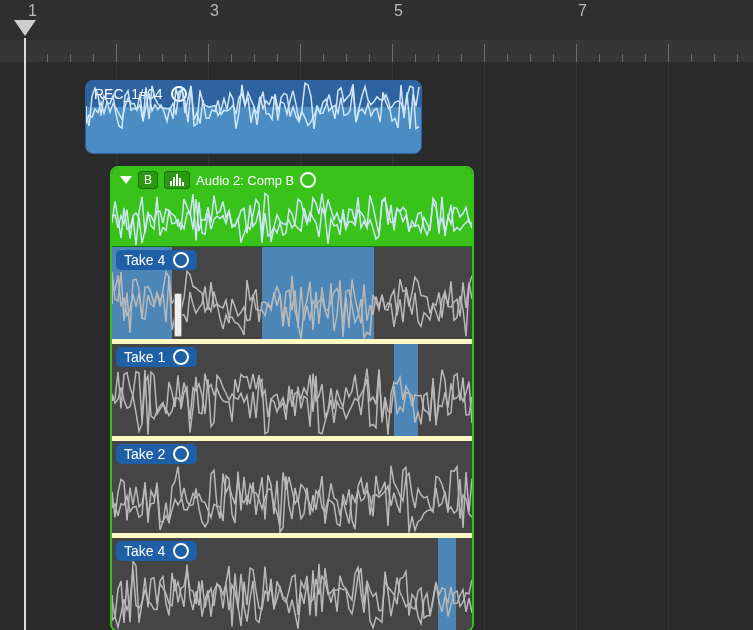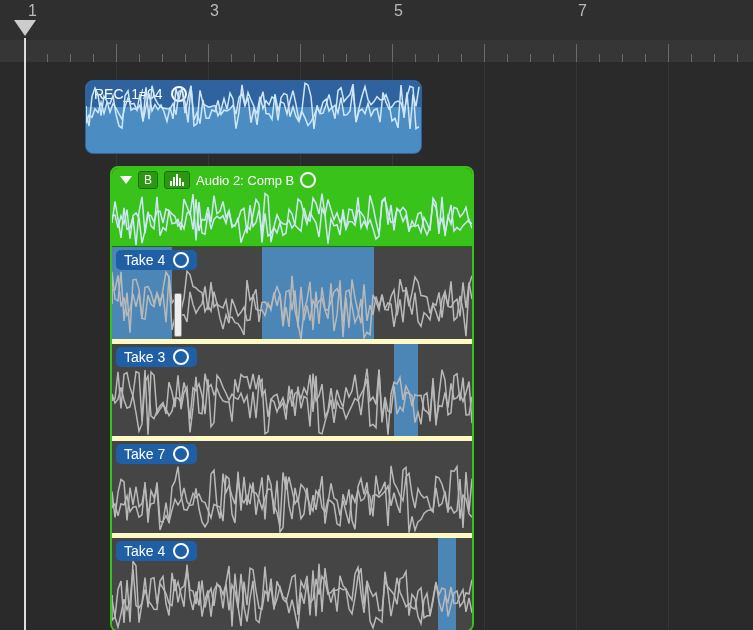--- a/index.html
+++ b/index.html
@@ -139,31 +139,31 @@
           </div>
           <div class="slice-handle" style="left: 62px; top: 46px; height: 42px;"></div>
         </div>
         <div class="take">
           <div class="sel" style="left: 282px; width: 24px;"></div>
           <svg class="wave" viewBox="0 0 360 70" style="top: 22px; height: 70px;">
             <path d="M0 35 L0 27.863118580232758 L3 37.01226947841017 L6 33.24670883011288 L9 21.53043084240668 L12 33.96784445982957 L15 42.177798384479615 L18 40.650552846771355 L21 28.7750114411146 L24 5.679537682354518 L27 6.982534855479784 L30 55.10668352818625 L33 4.144500994035926 L36 68.61665688127155 L39 6.006752254692113 L42 9.262161317561699 L45 47.827020906938245 L48 42.996902492243564 L51 38.5355126612578 L54 42.826253715153136 L57 49.63617971910956 L60 45.08226770748698 L63 31.942757427917254 L66 31.986429632554895 L69 35.89146214098473 L72 16.342923930852407 L75 29.048737842248634 L78 53.36334483946537 L81 21.753388826509966 L84 24.66464960946233 L87 17.697104189162566 L90 29.250463857385157 L93 48.17878499803595 L96 13.176706286075955 L99 60.72552080281919 L102 56.604715245313585 L105 9.303063543915428 L108 13.412000947552539 L111 21.282876153507928 L114 27.221295065893372 L117 34.23994135496461 L120 28.09368539751796 L123 31.66424819173584 L126 33.279082974637305 L129 27.25088335132932 L132 36.29064952024838 L135 29.738849699192755 L138 52.14013722354532 L141 25.72484772565254 L144 52.18889240627368 L147 16.412286054195725 L150 13.410026766004357 L153 67.73291111454176 L156 65.85443973411434 L159 33.25409032622615 L162 29.780361947303557 L165 28.28330818488817 L168 41.29318053558432 L171 36.5477882575904 L174 53.62465080209949 L177 19.913776390246277 L180 40.5841187084502 L183 27.367478530648086 L186 25.469976827566946 L189 32.26751055156253 L192 21.986102369173956 L195 28.396730320964032 L198 8.880471771806018 L201 45.93608613373987 L204 9.799001207387256 L207 66.75273958667492 L210 67.68006773056568 L213 55.89483476355497 L216 45.69499656355302 L219 33.63906958619932 L222 56.943227336597246 L225 35.324121053844905 L228 41.76745989108677 L231 42.855770803922624 L234 52.57375382969413 L237 45.58160472909493 L240 39.391459444493044 L243 32.49816602030216 L246 34.865416056334176 L249 28.083493716502392 L252 22.71061366544874 L255 12.828992296525755 L258 59.974377440682815 L261 58.4021989298689 L264 61.60639741491808 L267 3.796650973299556 L270 56.41827410406272 L273 34.26469525757049 L276 68.78262701028527 L279 27.956316032266983 L282 16.228958551077024 L285 17.99874663297298 L288 11.519488179479687 L291 33.781200414118636 L294 20.099314600444103 L297 26.172591117100367 L300 40.21101967684315 L303 28.510493314976426 L306 29.83123658278599 L309 29.36235927739763 L312 43.70687821628772 L315 45.83158079271739 L318 49.841268435648914 L321 16.652432442290117 L324 59.51053000744525 L327 29.30116300089932 L330 3.662524077104255 L333 14.07456503908567 L336 48.907704060890346 L339 46.820299770952396 L342 9.846367668648043 L345 7.739566526151414 L348 34.75917659909925 L351 11.660667407591387 L354 48.98347630429588 L357 48.76395843259783 L360 30.667649503210978" fill="none" stroke="#bdbdbd" stroke-width="1.5"></path>
             <path d="M0 35 L0 34.40444250176321 L3 32.80440686999521 L6 5.933201210497078 L9 42.55599264423752 L12 8.296951712557362 L15 6.616186432060431 L18 21.37818977245896 L21 30.29586257942147 L24 46.614050124380654 L27 65.08575740913781 L30 57.943967999157934 L33 16.285042178002076 L36 10.045573959721118 L39 49.818961191957534 L42 52.77123119729076 L45 44.753314164513064 L48 39.9760051336669 L51 36.64163782709603 L54 48.02941400329972 L57 16.134559407061726 L60 26.165001085167198 L63 41.11561427342452 L66 9.402829541434453 L69 43.24388588138315 L72 26.37465506822469 L75 21.126371616095497 L78 66.39741950595544 L81 41.66200467104277 L84 10.713688573637082 L87 46.855526923833025 L90 47.70157089649787 L93 7.6415103211058515 L96 22.214265243819646 L99 18.60411835493925 L102 28.737953109000458 L105 22.59040077581726 L108 30.178812600892684 L111 34.921520920602205 L114 36.025528777191155 L117 36.10217183333569 L120 55.58247510372426 L123 13.258771108571587 L126 26.369362291415896 L129 8.572983432806566 L132 11.257511414813386 L135 10.670763636234792 L138 23.04534654159604 L141 8.017507349916752 L144 23.29545457491411 L147 9.012546171255241 L150 29.639426801144985 L153 24.451323809670793 L156 50.912059651702315 L159 33.26873473839723 L162 35.59536634444215 L165 45.939112844683734 L168 38.409134098937 L171 31.65992235227962 L174 42.55812683387431 L177 33.622621646618946 L180 23.44905181203123 L183 49.8943554630653 L186 20.68037690943042 L189 42.279752052942804 L192 30.432565084830376 L195 32.27350369637662 L198 60.580361714362056 L201 7.629278639483033 L204 34.756246528745564 L207 29.739148408615904 L210 18.135780183534468 L213 50.74829329063494 L216 44.692123710590835 L219 22.048053118084592 L222 43.19179133404009 L225 23.891418760943765 L228 34.077296498582854 L231 41.01920489018011 L234 21.350812844981146 L237 30.98158108139149 L240 24.958355000474825 L243 8.528963290781661 L246 32.10353820159017 L249 49.20743276403939 L252 22.99687363186699 L255 2.5261464535055325 L258 34.787407527101045 L261 31.0364835039412 L264 38.370220150458074 L267 3.4488835668975604 L270 52.541615910120186 L273 30.9978471011739 L276 45.08382901899299 L279 46.53123081331761 L282 20.045327350737306 L285 48.046665964501244 L288 40.920886148102724 L291 45.07964421554412 L294 26.4575275722187 L297 27.210107866588995 L300 29.71723972393164 L303 56.49429842570113 L306 46.17787714749074 L309 58.21504263311968 L312 29.278061108274954 L315 26.965908464090063 L318 55.33901273513254 L321 12.013276692688514 L324 55.155638829655956 L327 39.75821889332441 L330 40.533469486529484 L333 26.288014070394432 L336 41.54987233549644 L339 17.280100238654423 L342 33.1104393210917 L345 31.64471782359808 L348 26.881925608077083 L351 35.45943379217787 L354 26.768089282230562 L357 15.525606104760964 L360 57.223195192480915" fill="none" stroke="#bdbdbd" stroke-width="1.5"></path>
           </svg>
           <div class="take-label">
-            <span>Take 3</span>
+            <span>Take 1</span>
             <span class="loop-ico"></span>
           </div>
         </div>
         <div class="take">
           <svg class="wave" viewBox="0 0 360 70" style="top: 22px; height: 70px;">
             <path d="M0 35 L0 28.578779749230748 L3 54.3433173556767 L6 29.38019034702134 L9 16.360064463930485 L12 18.96814623925379 L15 57.37189958572993 L18 24.521355794468125 L21 42.04375443215419 L24 23.74071150478482 L27 43.75212758848699 L30 40.30190450733655 L33 22.774649318391567 L36 49.65056904627949 L39 40.81130593934973 L42 40.18686395981944 L45 19.382252626335923 L48 58.42336976339741 L51 59.06995743125803 L54 39.53348885798232 L57 59.968661408501845 L60 23.838620864533773 L63 18.151960171755526 L66 3.6734012086597048 L69 32.456576137535016 L72 46.52234527220456 L75 47.132235949584604 L78 40.3625093644929 L81 30.368462421521013 L84 34.62390431361548 L87 30.96752706449344 L90 38.18408351282951 L93 39.53216628172585 L96 47.34227946424513 L99 54.84301944001551 L102 41.28572628171044 L105 42.83789150151231 L108 43.991453038973155 L111 58.13970078273131 L114 12.968010976486223 L117 15.936677571420233 L120 51.35771140342075 L123 59.97706865776065 L126 8.675773606963538 L129 47.564750669683804 L132 13.743401094963154 L135 42.076791468777785 L138 21.757413772158344 L141 28.99643431691738 L144 30.095698963857863 L147 36.16141261700544 L150 45.757762530491405 L153 34.98760837094715 L156 26.03036845339493 L159 26.369937576824412 L162 42.16014012934282 L165 49.77648754275672 L168 63.39001947168839 L171 9.506345437083713 L174 26.34883234843693 L177 13.962229884027586 L180 27.204906847894478 L183 40.72167021357437 L186 35.65108055305377 L189 55.754565211642515 L192 50.9779178817881 L195 24.858371277369084 L198 52.09327614812638 L201 32.079871685191456 L204 46.824594522497804 L207 26.276567911803028 L210 44.37733827604078 L213 49.393597588437785 L216 36.61739341234276 L219 38.216825147572266 L222 41.463414657165146 L225 60.90597504932721 L228 62.70173652985202 L231 31.31826374881232 L234 42.012299392013176 L237 26.391048001322943 L240 57.57879822072695 L243 66.1660972955736 L246 23.44573312477781 L249 15.515859822270336 L252 31.25614648884206 L255 19.404140707689997 L258 52.07551302458975 L261 32.51787642894439 L264 31.561553213999446 L267 34.15272759669694 L270 31.51459335499864 L273 28.388345456753562 L276 23.110541202613334 L279 42.71475277223277 L282 29.76871394631688 L285 41.46660716175489 L288 49.855623703418715 L291 7.091144945877733 L294 4.318923861342597 L297 69.64285494065062 L300 53.40959950281906 L303 67.17832160549632 L306 58.62779875739072 L309 56.567884317632135 L312 50.4807697800872 L315 47.84672769214728 L318 46.77144433653261 L321 48.271543735714246 L324 24.801352268859993 L327 43.04380181816761 L330 40.668408244209736 L333 28.408517876141964 L336 47.10190627652945 L339 44.03475177155813 L342 50.17014505444604 L345 47.66563412088297 L348 16.129759553438298 L351 64.95773087752329 L354 9.139823964697577 L357 48.65609639106981 L360 15.55375094435448" fill="none" stroke="#bdbdbd" stroke-width="1.5"></path>
             <path d="M0 35 L0 44.566393229518454 L3 41.156044810460834 L6 52.913010459219606 L9 40.717081939999076 L12 42.01498330689886 L15 32.900184492189965 L18 48.58602872310234 L21 44.233219762919326 L24 43.45646290106491 L27 54.247602445811836 L30 51.8601768912323 L33 19.02806859094995 L36 59.61578059336372 L39 27.765843892772004 L42 34.58428722903046 L45 25.995830477370514 L48 66.95703427673652 L51 58.21425285516083 L54 52.64035012236951 L57 59.328783620771134 L60 47.12980144425816 L63 36.27493635499005 L66 41.98538492081355 L69 36.838150395898445 L72 24.82990195902411 L75 38.73672937294249 L78 42.462260306300095 L81 41.71712546974373 L84 25.410056645820163 L87 45.78824256753877 L90 58.89761432999312 L93 63.73630027536471 L96 58.838720766803036 L99 10.92881267635605 L102 7.167610676759434 L105 43.488893196885314 L108 55.4484407710196 L111 10.630157596925901 L114 29.313168190345884 L117 22.376336460386575 L120 33.02006394665985 L123 41.11782156492074 L126 16.662008600133465 L129 35.37568496622779 L132 39.770683340418124 L135 32.79066666524605 L138 41.053457525735574 L141 19.358714473853176 L144 51.89545778144824 L147 31.988939578309598 L150 14.42279009473209 L153 56.510781580950464 L156 12.050644056589057 L159 21.774897448063363 L162 51.05705553113779 L165 17.60538438337128 L168 69.01109227112761 L171 64.39019308680267 L174 13.391103076880288 L177 42.34467251377037 L180 56.05556246642237 L183 24.861475236716082 L186 39.42656574364516 L189 21.468419047242598 L192 25.02996111324849 L195 32.46400142280987 L198 42.498449735525604 L201 47.9341243054041 L204 27.886633800228832 L207 32.71428185088115 L210 13.15179823123131 L213 60.597564949251506 L216 40.13256523397655 L219 20.47430887804311 L222 35.1413663025199 L225 37.109281544814564 L228 52.71360926991606 L231 37.40009231214125 L234 49.30485569332078 L237 60.66653963121875 L240 31.393201100255553 L243 39.24488253345583 L246 26.66118478622535 L249 37.887802864354 L252 35.867711113458675 L255 27.424293144994174 L258 33.7690424144866 L261 53.38620443615329 L264 12.635110854034686 L267 31.303646879070225 L270 25.88644433440019 L273 18.920944518386364 L276 63.04165019367524 L279 2.789835335460097 L282 19.800726440084667 L285 25.301613824799965 L288 32.75403430156152 L291 37.77832631170249 L294 13.720928682304564 L297 10.307131135359693 L300 31.846084541281627 L303 45.18859721494145 L306 25.68806776747673 L309 31.713228511544813 L312 34.832859670243444 L315 33.442108911722784 L318 44.27173176757546 L321 48.83900685844785 L324 13.407585546397364 L327 14.941171196582022 L330 21.29208074999484 L333 31.74905220787642 L336 49.74088162955207 L339 7.703823823998153 L342 8.485432140928022 L345 3.727035958275561 L348 55.61276541057089 L351 32.19514085549246 L354 36.10119194069074 L357 50.7387239639413 L360 54.24842562892998" fill="none" stroke="#bdbdbd" stroke-width="1.5"></path>
           </svg>
           <div class="take-label">
-            <span>Take 7</span>
+            <span>Take 2</span>
             <span class="loop-ico"></span>
           </div>
         </div>
         <div class="take">
           <div class="sel" style="left: 326px; width: 18px;"></div>
           <svg class="wave" viewBox="0 0 360 70" style="top: 22px; height: 70px;">
             <path d="M0 35 L0 39.26942536771531 L3 56.97232690872707 L6 29.12589681658195 L9 21.099604601884018 L12 62.856860653355966 L15 20.145800313669035 L18 62.11770964641728 L21 1.3340460592269565 L24 5.800856409093285 L27 62.614031623695354 L30 43.12410477225423 L33 17.566800832844237 L36 47.49541621493664 L39 18.811813382682562 L42 17.691041280582397 L45 44.2080639176604 L48 23.590002372604896 L51 28.148544909985873 L54 33.45084414227838 L57 43.492991161600244 L60 45.6276335060518 L63 19.136024009881126 L66 42.377858909672426 L69 28.488233082803287 L72 26.13769214980303 L75 9.64859913665094 L78 30.028094085187313 L81 31.109617330120685 L84 44.06225565242742 L87 21.244630472470377 L90 56.52601018436853 L93 39.95002598694588 L96 30.23056769731658 L99 56.73093060381563 L102 30.35952358964786 L105 24.302238995426684 L108 26.3487554778225 L111 34.55515534989251 L114 24.29626945162755 L117 50.45343850055726 L120 25.16825648301656 L123 31.139404246130027 L126 48.13858368515862 L129 13.756553678420744 L132 47.23608925196321 L135 61.68693870582695 L138 38.599937119542076 L141 20.85645365855966 L144 59.70678413493177 L147 62.555838627280636 L150 44.80560682229932 L153 6.4977717540737565 L156 41.60522460013341 L159 18.56533699594876 L162 49.7006341781633 L165 21.17697927637191 L168 28.659765052860976 L171 39.006046500079506 L174 41.95137233087552 L177 30.579493235725952 L180 16.883734073119495 L183 15.023118900321592 L186 55.00096100735126 L189 21.388262465771916 L192 28.04532299086634 L195 15.927406182937318 L198 55.417810218735724 L201 10.315313476621252 L204 56.16991589622605 L207 3.868201743034753 L210 52.06056434285804 L213 8.099181710333237 L216 30.755625296691257 L219 42.61378307399339 L222 30.410738938283988 L225 30.05850328028154 L228 27.83656991664639 L231 29.766902622228933 L234 29.308549629271262 L237 48.83164043271279 L240 53.84360380664069 L243 37.692579184937095 L246 16.03459238655282 L249 8.35814520641268 L252 44.69621504643323 L255 21.959422824296546 L258 60.8618487457378 L261 67.73662974374272 L264 57.49996921364827 L267 59.704381802959325 L270 62.255366507204236 L273 11.703658191685935 L276 31.361828161423844 L279 56.05524533673498 L282 39.3917161455481 L285 17.530340645652316 L288 32.27436126003528 L291 38.75506252456549 L294 46.764324050750496 L297 43.437639691707844 L300 47.69790720715974 L303 49.114173236729634 L306 31.04919855437376 L309 27.90078900892623 L312 57.94607383107581 L315 55.81562279325754 L318 55.785090293462716 L321 41.06880498067148 L324 23.330124121666785 L327 34.81523723638326 L330 28.085240410758313 L333 29.32960034869116 L336 56.48344766605038 L339 44.81507218309873 L342 32.92029102145432 L345 30.89632604006669 L348 46.33863850227276 L351 42.267208415687115 L354 32.72620214476486 L357 33.92548959071568 L360 19.67037731649815" fill="none" stroke="#bdbdbd" stroke-width="1.5"></path>
             <path d="M0 35 L0 60.32069206166587 L3 56.69708611828247 L6 67.0151701590737 L9 53.86404665186211 L12 39.258967691930955 L15 49.670988890417924 L18 41.022321487207755 L21 9.102585013939294 L24 45.62494158713284 L27 47.85299790499197 L30 43.094773169711665 L33 29.51849752837646 L36 40.451289721868704 L39 44.23629272125899 L42 49.20405450995764 L45 49.43780597338974 L48 21.01016217492743 L51 16.442554616072407 L54 43.796589554648115 L57 55.501122305397075 L60 12.90223298351976 L63 31.0164224849774 L66 21.919506794906308 L69 34.63140941410976 L72 46.72918582119867 L75 4.506285289748085 L78 37.8955900774694 L81 49.99114454777269 L84 31.494251667216744 L87 45.714493857421914 L90 20.422344821427465 L93 47.48472290373678 L96 34.44220757995845 L99 28.32708367274675 L102 45.873889571015454 L105 23.50025311181511 L108 27.97588401680255 L111 48.37848150634798 L114 22.745130252474627 L117 5.993751743733629 L120 66.47513437172542 L123 13.48797864130988 L126 46.288267994877415 L129 66.03053265766992 L132 21.653544381754664 L135 45.107288211605116 L138 8.162042678494483 L141 9.650088549997921 L144 30.717938756405232 L147 47.90793195392038 L150 49.399087938269346 L153 31.198469943659987 L156 34.7580671056377 L159 27.87243375331307 L162 47.757444684738836 L165 39.067815751851015 L168 27.140602124749183 L171 36.7975127950798 L174 38.607952417973664 L177 53.034487569832535 L180 39.57898383754383 L183 53.0250733251052 L186 68.6477276578693 L189 32.41387255590834 L192 43.84015118557027 L195 22.339998416181146 L198 43.26646434066885 L201 39.3098482897561 L204 18.741180612151208 L207 34.65705458026123 L210 16.428511905220905 L213 20.85268370596532 L216 34.14378815078909 L219 32.427778276822316 L222 28.54913231267829 L225 51.767752229957495 L228 15.783036126466673 L231 25.634975772287923 L234 29.004593064635337 L237 35.03228856628099 L240 39.9559012367888 L243 13.851080384813852 L246 7.1906089211568975 L249 33.03118687048874 L252 53.008414161901186 L255 20.604426462268535 L258 30.06530745927782 L261 36.47776181687099 L264 33.042390130973835 L267 50.599700351412295 L270 50.316679302488744 L273 21.37668764114006 L276 27.018539832245494 L279 30.784316116690185 L282 34.46147110346164 L285 44.394305574557684 L288 18.938965447120832 L291 17.401460568830792 L294 11.45765415496238 L297 55.64933211783436 L300 34.39215037330719 L303 38.48929062547848 L306 56.5321177950125 L309 63.56726874220835 L312 39.81908665189973 L315 33.345231723941694 L318 55.35362225163679 L321 38.42388802231576 L324 21.927204696984546 L327 42.05745574304509 L330 51.72607323242292 L333 36.56226901878958 L336 42.12360119831773 L339 27.017974955311075 L342 43.45464447082018 L345 43.20889432121627 L348 35.519877937791605 L351 29.671098100716414 L354 51.85211906796533 L357 37.90120707846121 L360 52.861102936310346" fill="none" stroke="#bdbdbd" stroke-width="1.5"></path>
           </svg>
           <div class="take-label">

